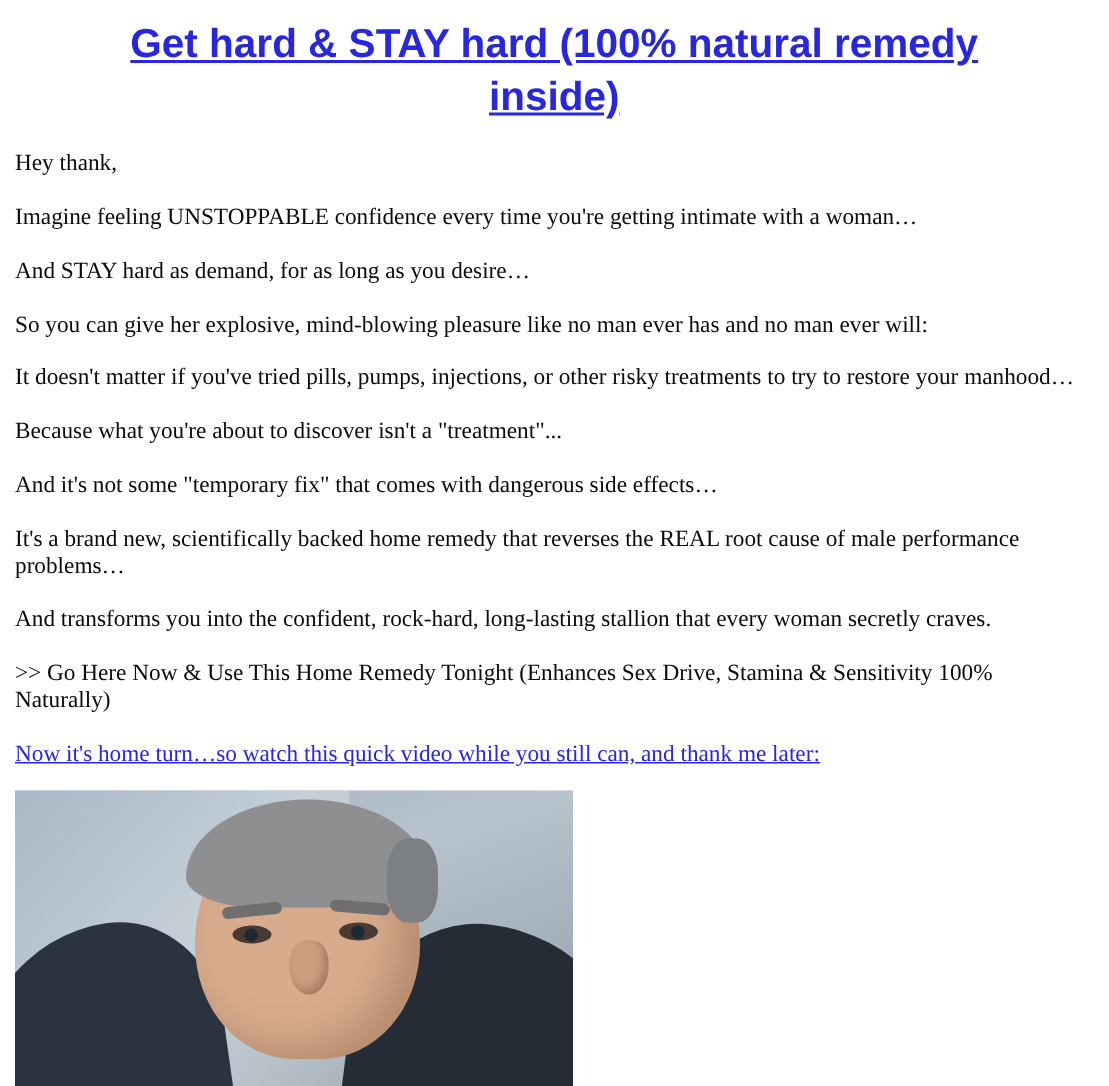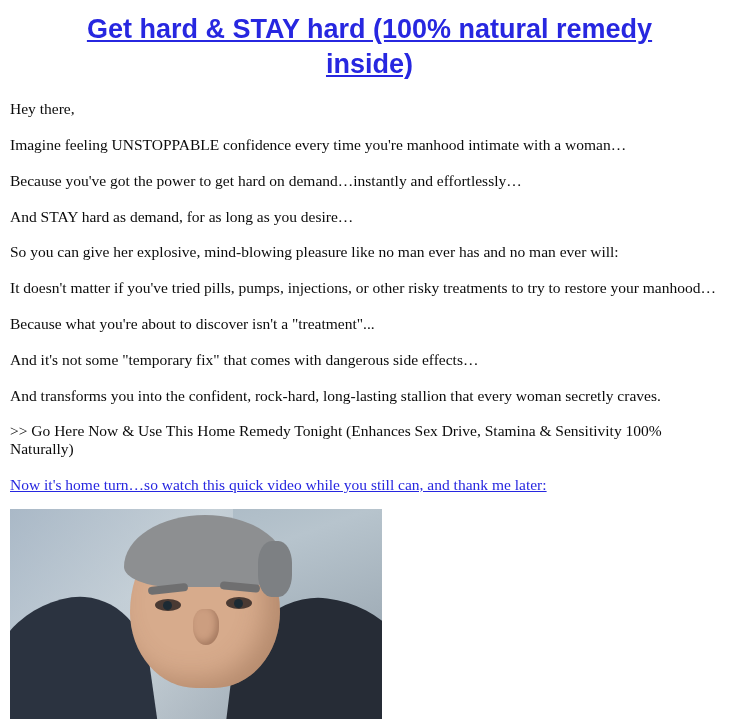--- a/index.html
+++ b/index.html
@@ -173,28 +173,28 @@
 </head>
 <body>
 
 <div class="page">
 
   <h1 class="headline">
     <a href="#">Get hard &amp; STAY hard (100% natural remedy inside)</a>
   </h1>
 
   <div class="body-block">
-    <p class="para">Hey there,</p>
-    <p class="para">Imagine feeling UNSTOPPABLE confidence every time you're manhood intimate with a woman…</p>
-    <p class="para">Because you've got the power to get hard on demand…instantly and effortlessly…</p>
+    <p class="para">Hey thank,</p>
+    <p class="para">Imagine feeling UNSTOPPABLE confidence every time you're getting intimate with a woman…</p>
     <p class="para">And STAY hard as demand, for as long as you desire…</p>
     <p class="para">So you can give her explosive, mind-blowing pleasure like no man ever has and no man ever will:</p>
     <p class="para">It doesn't matter if you've tried pills, pumps, injections, or other risky treatments to try to restore your manhood…</p>
     <p class="para">Because what you're about to discover isn't a "treatment"...</p>
     <p class="para">And it's not some "temporary fix" that comes with dangerous side effects…</p>
+    <p class="para">It's a brand new, scientifically backed home remedy that reverses the REAL root cause of male performance problems…</p>
     <p class="para">And transforms you into the confident, rock-hard, long-lasting stallion that every woman secretly craves.</p>
     <p class="para">&gt;&gt; Go Here Now &amp; Use This Home Remedy Tonight (Enhances Sex Drive, Stamina &amp; Sensitivity 100% Naturally)</p>
     <p class="para link-line">
       <a href="#">Now it's home turn…so watch this quick video while you still can, and thank me later:</a>
     </p>
   </div>
 
   <div class="media">
     <div class="photo">
       <div class="bg-wall"></div>

